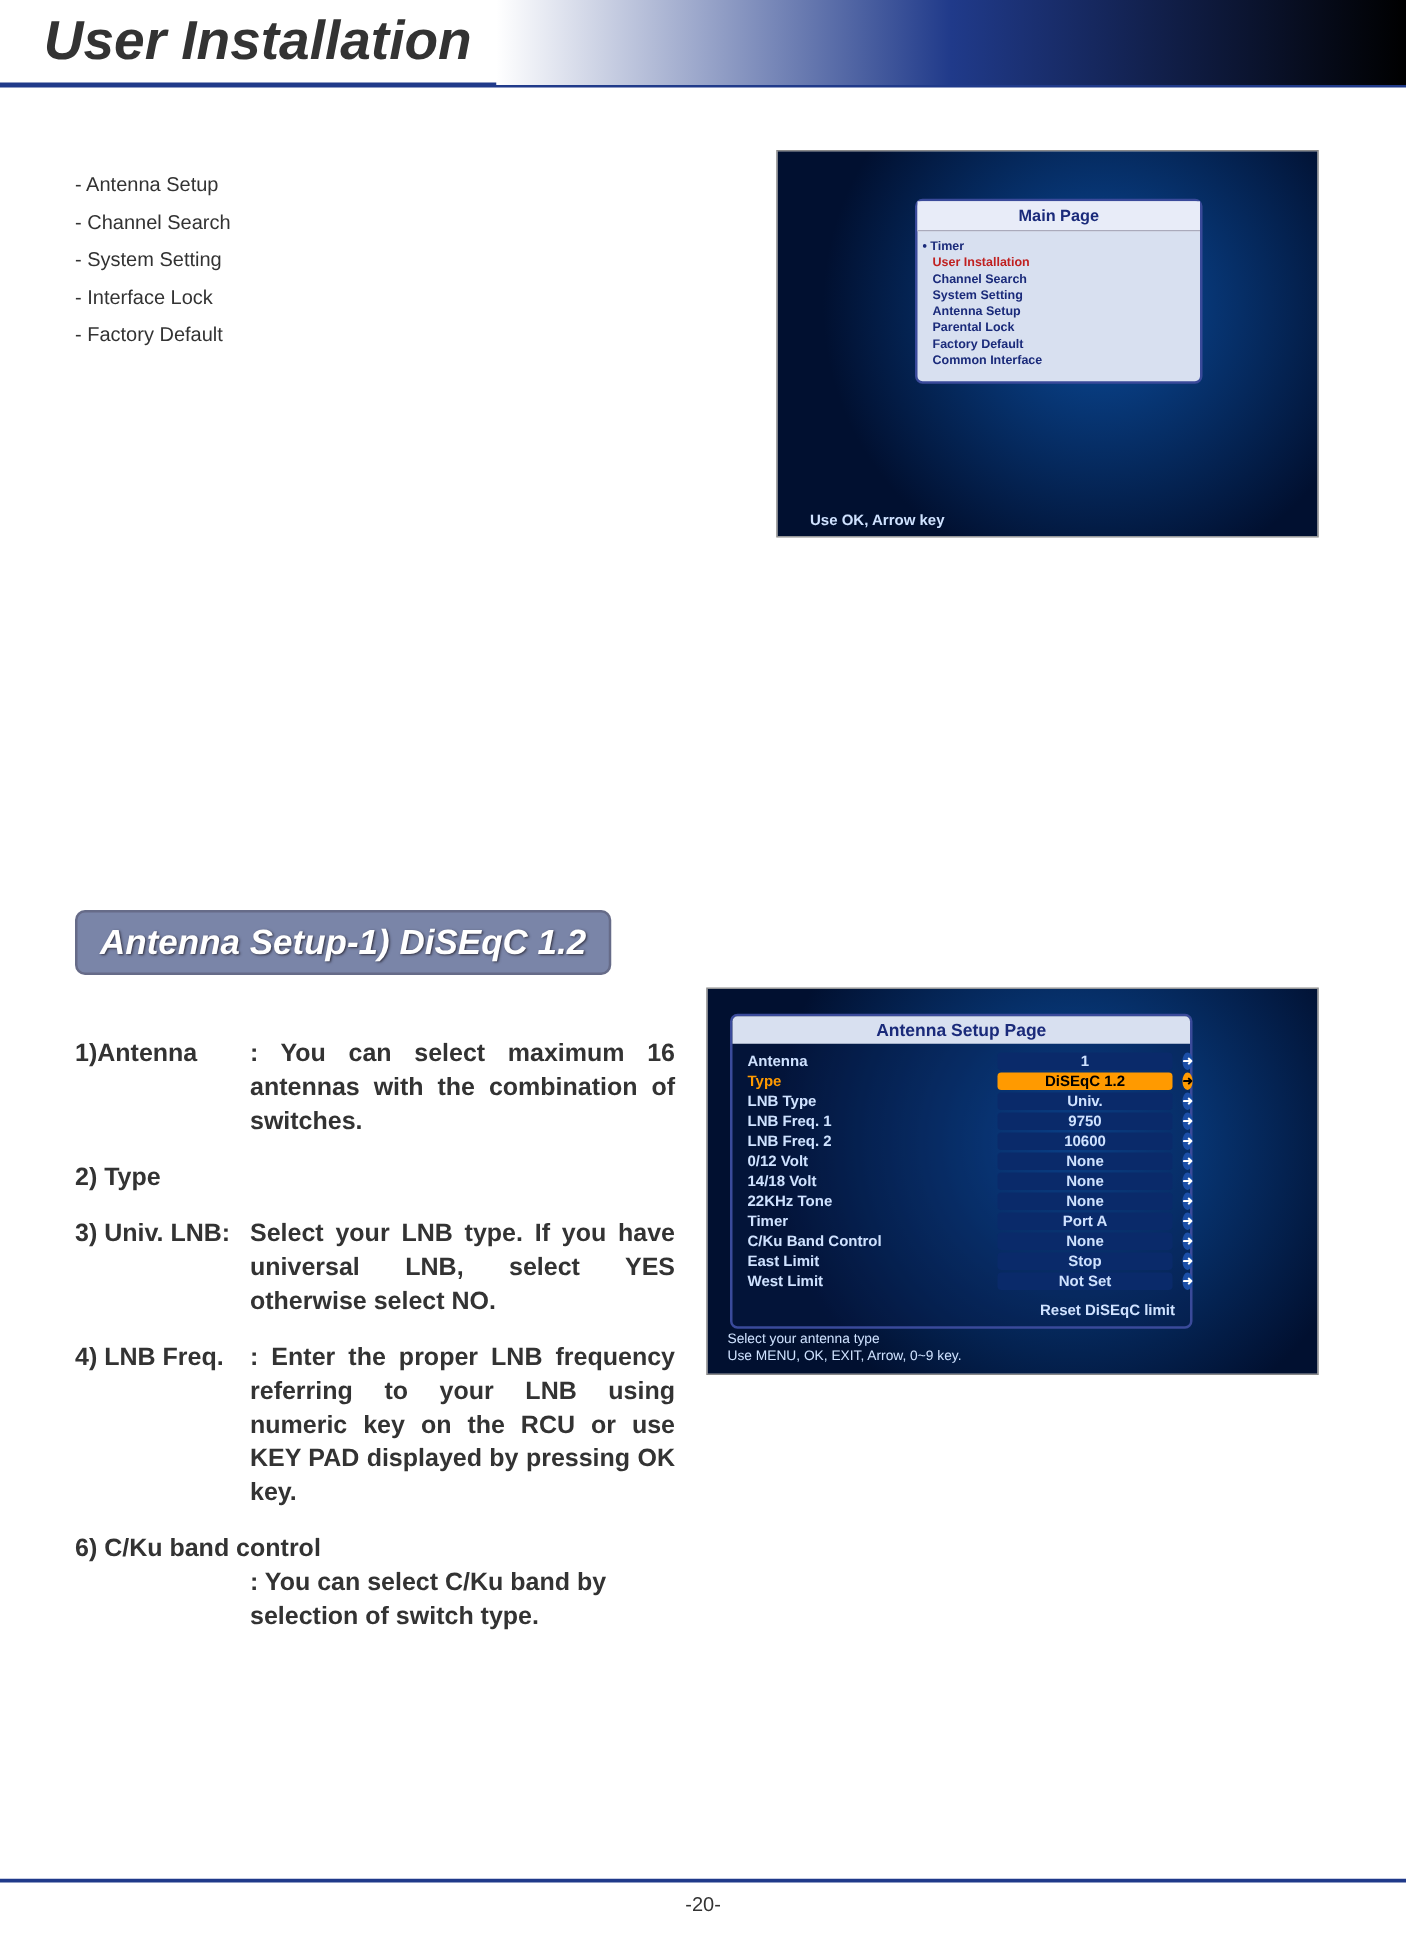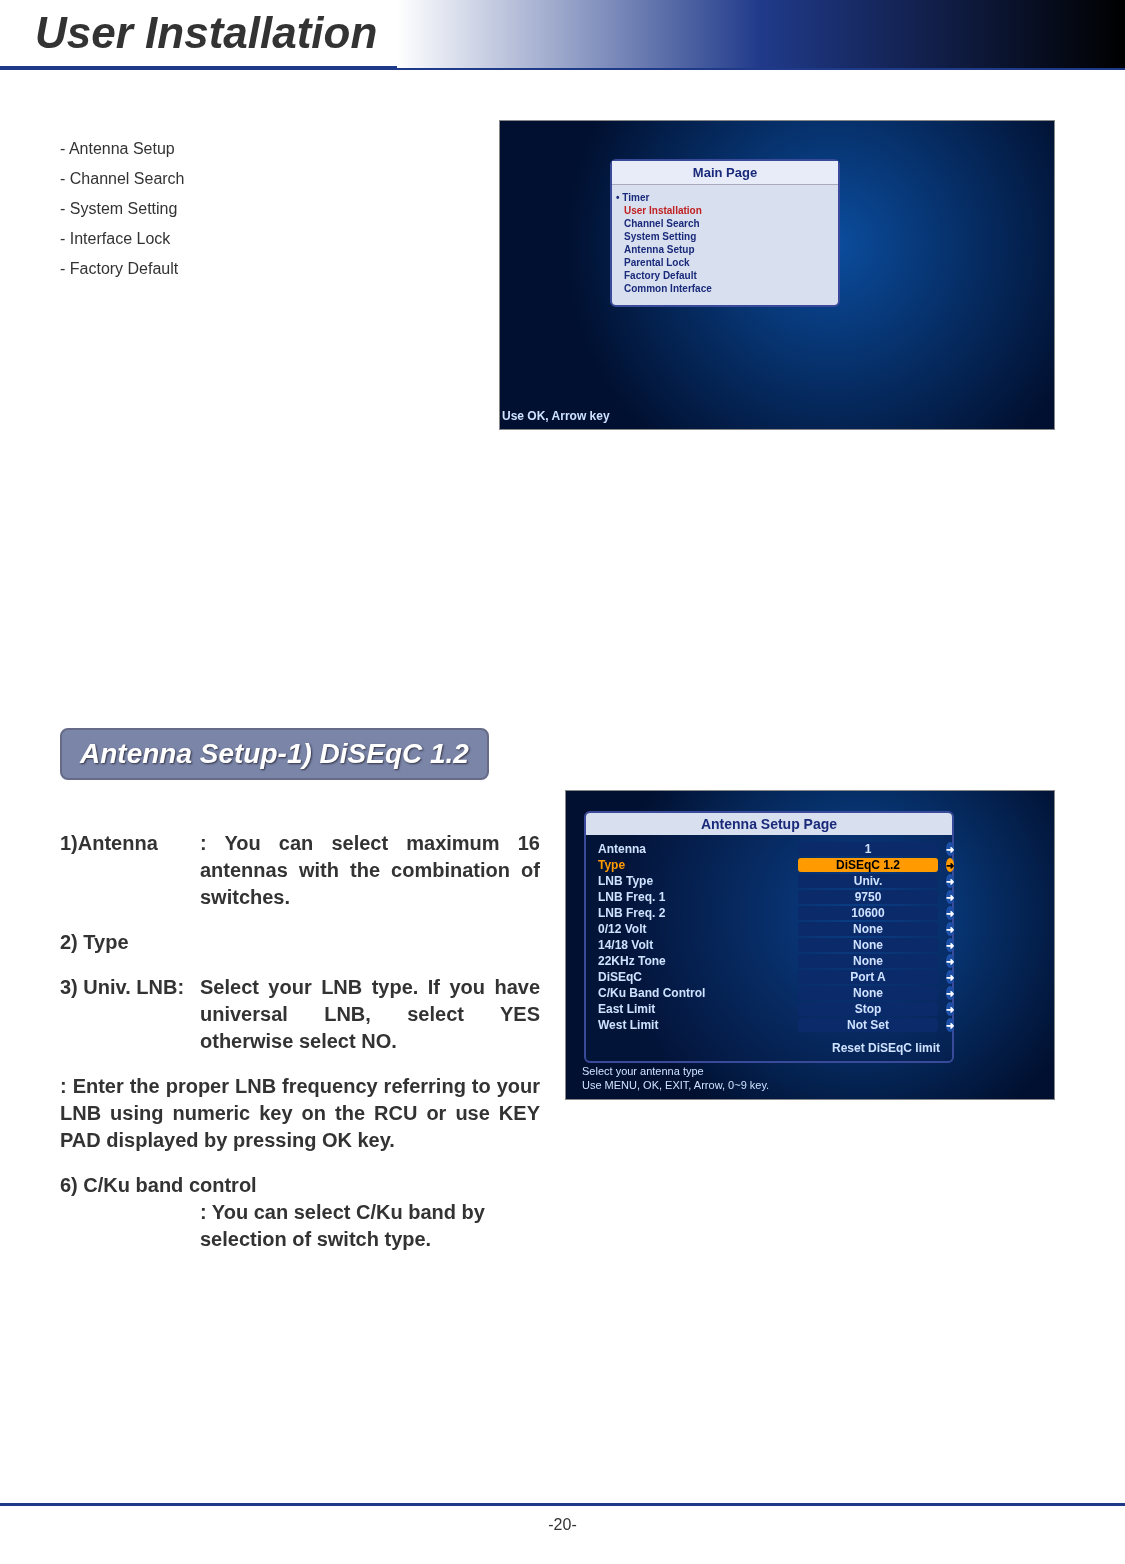--- a/index.html
+++ b/index.html
@@ -45,21 +45,21 @@
     position: absolute;
     background: radial-gradient(circle at 60% 40%, #0b4d9e, #011030 70%);
     border: 1px solid #888;
     color: #cfe2ff;
     font-family: Arial, sans-serif;
     overflow: hidden;
   }
   .screenshot1 {
     top: 50px;
     right: 70px;
-    width: 556px;
+    width: 434px;
     height: 310px;
   }
   .menu-box {
     position: absolute;
     top: 38px;
     left: 110px;
     width: 230px;
     background: #d8e0f0;
     border: 2px solid #3a4a9a;
     border-radius: 6px;
@@ -74,21 +74,21 @@
     border-bottom: 1px solid #aab;
     color: #1a2a7a;
   }
   .menu-box .mb-list { padding: 6px 12px 10px 12px; }
   .menu-box .mb-item { padding: 1px 0; font-weight: bold; font-size: 10px; }
   .menu-box .mb-item.sel { color: #c02020; }
   .menu-box .mb-timer { color: #1a2a7a; margin-left: -8px; }
   .sc-hint {
     position: absolute;
     bottom: 6px;
-    left: 2px;
+    left: 26px;
     font-size: 12px;
     font-weight: bold;
     color: #cfe2ff;
   }
 
   .section-header {
     margin-top: 450px;
     display: inline-block;
     background: #7a85a8;
     border: 2px solid #666b88;
@@ -247,20 +247,21 @@
       <div class="desc">: You can select maximum 16 antennas with the combination of switches.</div>
     </div>
     <div class="def">
       <div class="label">2) Type</div>
     </div>
     <div class="def">
       <div class="label">3)  Univ. LNB:</div>
       <div class="desc">Select your LNB type. If you have universal LNB, select YES otherwise select NO.</div>
     </div>
     <div class="def">
+      <div class="label">4) LNB Freq.</div>
       <div class="desc">: Enter the proper LNB frequency referring to your LNB using numeric key on the RCU or use KEY PAD displayed by pressing OK key.</div>
     </div>
     <div class="def block">
       <div>6) C/Ku band control</div>
       <div class="desc2">: You can select C/Ku band by selection of switch type.</div>
     </div>
   </div>
 
   
   <div class="screenshot screenshot2">
@@ -301,21 +302,21 @@
             <div class="k">14/18 Volt</div>
             <div class="v">None</div>
             <div class="arrow">➜</div>
           </div>
           <div class="setup-row">
             <div class="k">22KHz Tone</div>
             <div class="v">None</div>
             <div class="arrow">➜</div>
           </div>
           <div class="setup-row">
-            <div class="k">DiSEqC</div>
+            <div class="k">Timer</div>
             <div class="v">Port A</div>
             <div class="arrow">➜</div>
           </div>
           <div class="setup-row">
             <div class="k">C/Ku Band Control</div>
             <div class="v">None</div>
             <div class="arrow">➜</div>
           </div>
           <div class="setup-row">
             <div class="k">East Limit</div>

